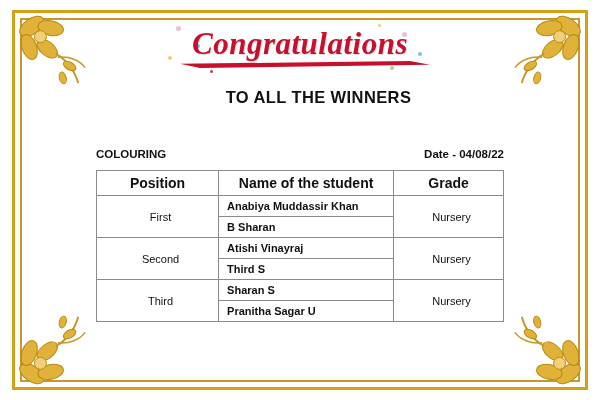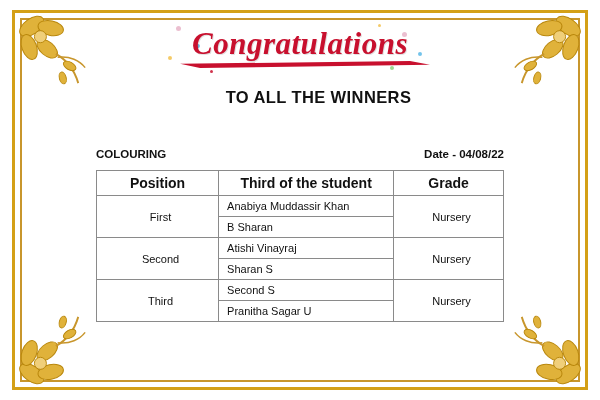--- a/index.html
+++ b/index.html
@@ -139,20 +139,21 @@
   col.c-name  { width: 43%; }
   col.c-grade { width: 27%; }
   td.pos, td.grade {
     text-align: center;
     vertical-align: middle;
     padding-left: 12px;
   }
   td.name {
     text-align: left;
     padding-left: 8px;
+    font-weight: bold;
   }
 </style>
 </head>
 <body>
 
 <div class="certificate">
 
   <div class="border-outer"></div>
   <div class="border-inner"></div>
 
@@ -232,47 +233,47 @@
   <div class="table-wrap">
     <table>
       <colgroup>
         <col class="c-pos">
         <col class="c-name">
         <col class="c-grade">
       </colgroup>
       <thead>
         <tr>
           <th>Position</th>
-          <th>Third of the student</th>
+          <th>Name of the student</th>
           <th>Grade</th>
         </tr>
       </thead>
       <tbody>
 
         <tr>
           <td class="pos" rowspan="2">First</td>
           <td class="name">Anabiya Muddassir Khan</td>
           <td class="grade" rowspan="2">Nursery</td>
         </tr>
         <tr>
           <td class="name">B Sharan</td>
         </tr>
 
         <tr>
           <td class="pos" rowspan="2">Second</td>
           <td class="name">Atishi Vinayraj</td>
           <td class="grade" rowspan="2">Nursery</td>
         </tr>
         <tr>
+          <td class="name">Third  S</td>
+        </tr>
+
+        <tr>
+          <td class="pos" rowspan="2">Third</td>
           <td class="name">Sharan  S</td>
-        </tr>
-
-        <tr>
-          <td class="pos" rowspan="2">Third</td>
-          <td class="name">Second  S</td>
           <td class="grade" rowspan="2">Nursery</td>
         </tr>
         <tr>
           <td class="name">Pranitha Sagar U</td>
         </tr>
       </tbody>
     </table>
   </div>
 
 </div>

